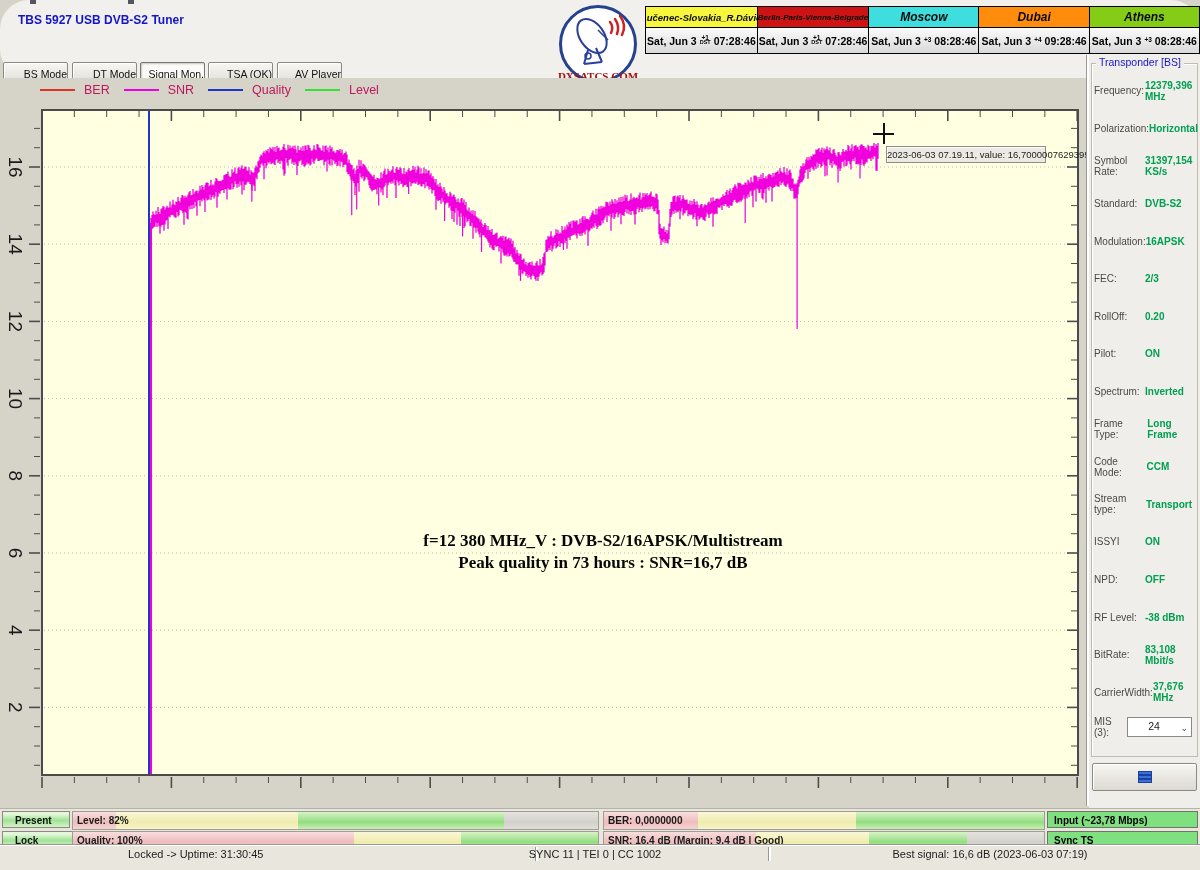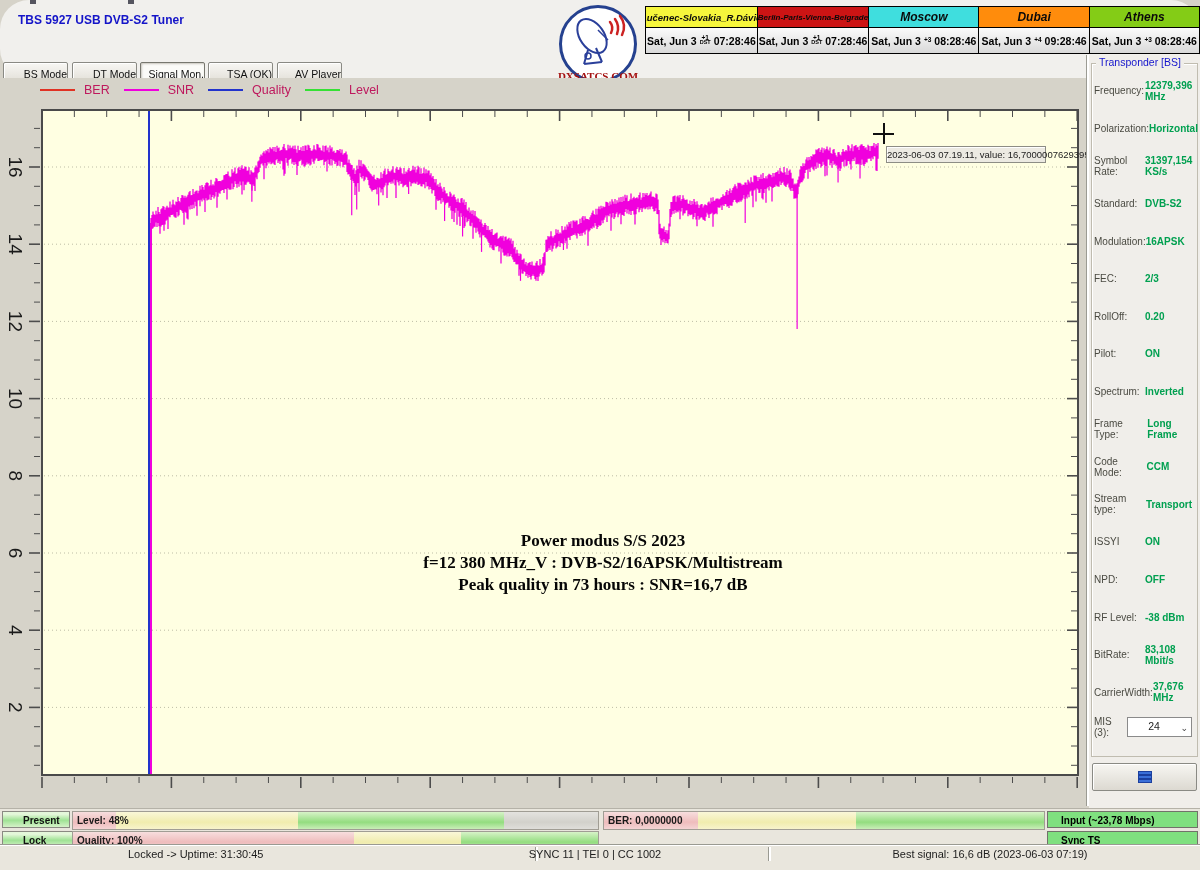--- a/index.html
+++ b/index.html
@@ -75,23 +75,23 @@
        background:linear-gradient(#f7f6f2,#dcd9d1);border:1px solid #8a8a84;
        box-shadow:inset 1px 1px 0 #fff;border-radius:2px;display:flex;align-items:center;justify-content:center;cursor:default;}
   #ts-button .bars{width:14px;height:12px;display:flex;flex-direction:column;justify-content:space-between;}
   #ts-button .bars i{display:block;height:3px;background:#3a6fd8;border:0.5px solid #1b3f9e;}
 
   
   #bottom{position:absolute;left:0;top:808px;width:1200px;height:62px;background:#e9e6dd;
        border-top:1px solid #b5b2a8;}
   .side-box{position:absolute;height:17px;border:1px solid #8a8a82;
        background:linear-gradient(#e4f7da 15%,#9fe294 55%,#d5f2c8);
-       font-size:10px;font-weight:bold;color:#111;line-height:17px;padding-left:20px;box-sizing:border-box;}
+       font-size:10px;font-weight:bold;color:#111;line-height:17px;padding-left:12px;box-sizing:border-box;}
   .green-box{position:absolute;height:17px;border:1px solid #72726a;background:#7fe07f;
-       font-size:10px;font-weight:bold;color:#000;line-height:17px;padding-left:13px;box-sizing:border-box;}
+       font-size:10px;font-weight:bold;color:#000;line-height:17px;padding-left:6px;box-sizing:border-box;}
   .pbar{position:absolute;height:17px;border:1px solid #a09d94;background:#dcdcd6;box-sizing:content-box;}
   .seg{position:absolute;top:0;height:100%;}
   .seg.pink{background:linear-gradient(#f7dede,#eebcbc 60%,#f4d4d4);}
   .seg.yellow{background:linear-gradient(#faf7d8,#f0ecae 60%,#f7f3cc);}
   .seg.green{background:linear-gradient(#d7f3c8,#93dd7f 60%,#c9eeb8);}
   .seg.gray{background:linear-gradient(#e4e3df,#d2d1cb 60%,#dfdeda);}
   .pbar .bar-label{position:absolute;left:4px;top:0;font-size:10px;font-weight:bold;
        color:#1a1a1a;line-height:17px;white-space:nowrap;}
 
   
@@ -382,21 +382,20 @@
       <span class="leg-line" style="background: rgb(34, 51, 204);"></span>
       <span class="leg-label">Quality</span>
     </div>
       <div class="leg-item" style="">
       <span class="leg-line" style="background: rgb(53, 224, 53);"></span>
       <span class="leg-label">Level</span>
     </div>
     </div>
   <div id="annotation">
 
-  <div style="">Power modus S/S 2023</div>
       <div style="">f=12 380 MHz_V : DVB-S2/16APSK/Multistream</div>
       <div style="">Peak quality in 73 hours : SNR=16,7 dB</div>
     </div>
   <div id="crosshair"></div>
   <div id="tooltip">2023-06-03 07.19.11, value: 16,7000007629395</div>
 </div>
 
 <div id="right-sep"></div>
 <div id="right-panel">
   <div id="tp-box"></div>
@@ -488,36 +487,43 @@
   </div>
 </div>
 
 <div id="bottom">
   <div class="side-box" style="left:2px;top:2px;width:68px">Present</div>
   <div class="pbar" style="left:72px;top:2px;width:525px">
     <div class="seg pink" style="left:0;width:43px"></div>
     <div class="seg yellow" style="left:43px;width:182px"></div>
     <div class="seg green" style="left:225px;width:206px"></div>
     <div class="seg gray" style="left:431px;width:94px"></div>
-    <span class="bar-label">Level: 48%</span>
+    <span class="bar-label">Level: 82%</span>
   </div>
   <div class="pbar" style="left:603px;top:2px;width:440px">
     <div class="seg pink" style="left:0;width:94px"></div>
     <div class="seg yellow" style="left:94px;width:158px"></div>
     <div class="seg green" style="left:252px;width:188px"></div>
     <span class="bar-label">BER: 0,0000000</span>
   </div>
   <div class="green-box" style="left:1047px;top:2px;width:151px">Input (~23,78 Mbps)</div>
 
   <div class="side-box" style="left:2px;top:22px;width:76px">Lock</div>
   <div class="pbar" style="left:72px;top:22px;width:525px">
     <div class="seg pink" style="left:0;width:281px"></div>
     <div class="seg yellow" style="left:281px;width:107px"></div>
     <div class="seg green" style="left:388px;width:137px"></div>
     <span class="bar-label">Quality: 100%</span>
+  </div>
+  <div class="pbar" style="left:603px;top:22px;width:440px">
+    <div class="seg pink" style="left:0;width:152px"></div>
+    <div class="seg yellow" style="left:152px;width:113px"></div>
+    <div class="seg green" style="left:265px;width:98px"></div>
+    <div class="seg gray" style="left:363px;width:77px"></div>
+    <span class="bar-label">SNR: 16,4 dB (Margin: 9,4 dB | Good)</span>
   </div>
   <div class="green-box" style="left:1047px;top:22px;width:151px">Sync TS</div>
 </div>
 
 <div id="statusbar">
   <span class="sb-text" style="left:128px">Locked -&gt; Uptime: 31:30:45</span>
   <div class="sb-div" style="left:535px"></div>
   <span class="sb-text" style="left:595px;transform:translateX(-50%)">SYNC 11 | TEI 0 | CC 1002</span>
   <div class="sb-div" style="left:768px"></div>
   <span class="sb-text" style="left:990px;transform:translateX(-50%)">Best signal: 16,6 dB (2023-06-03 07:19)</span>

